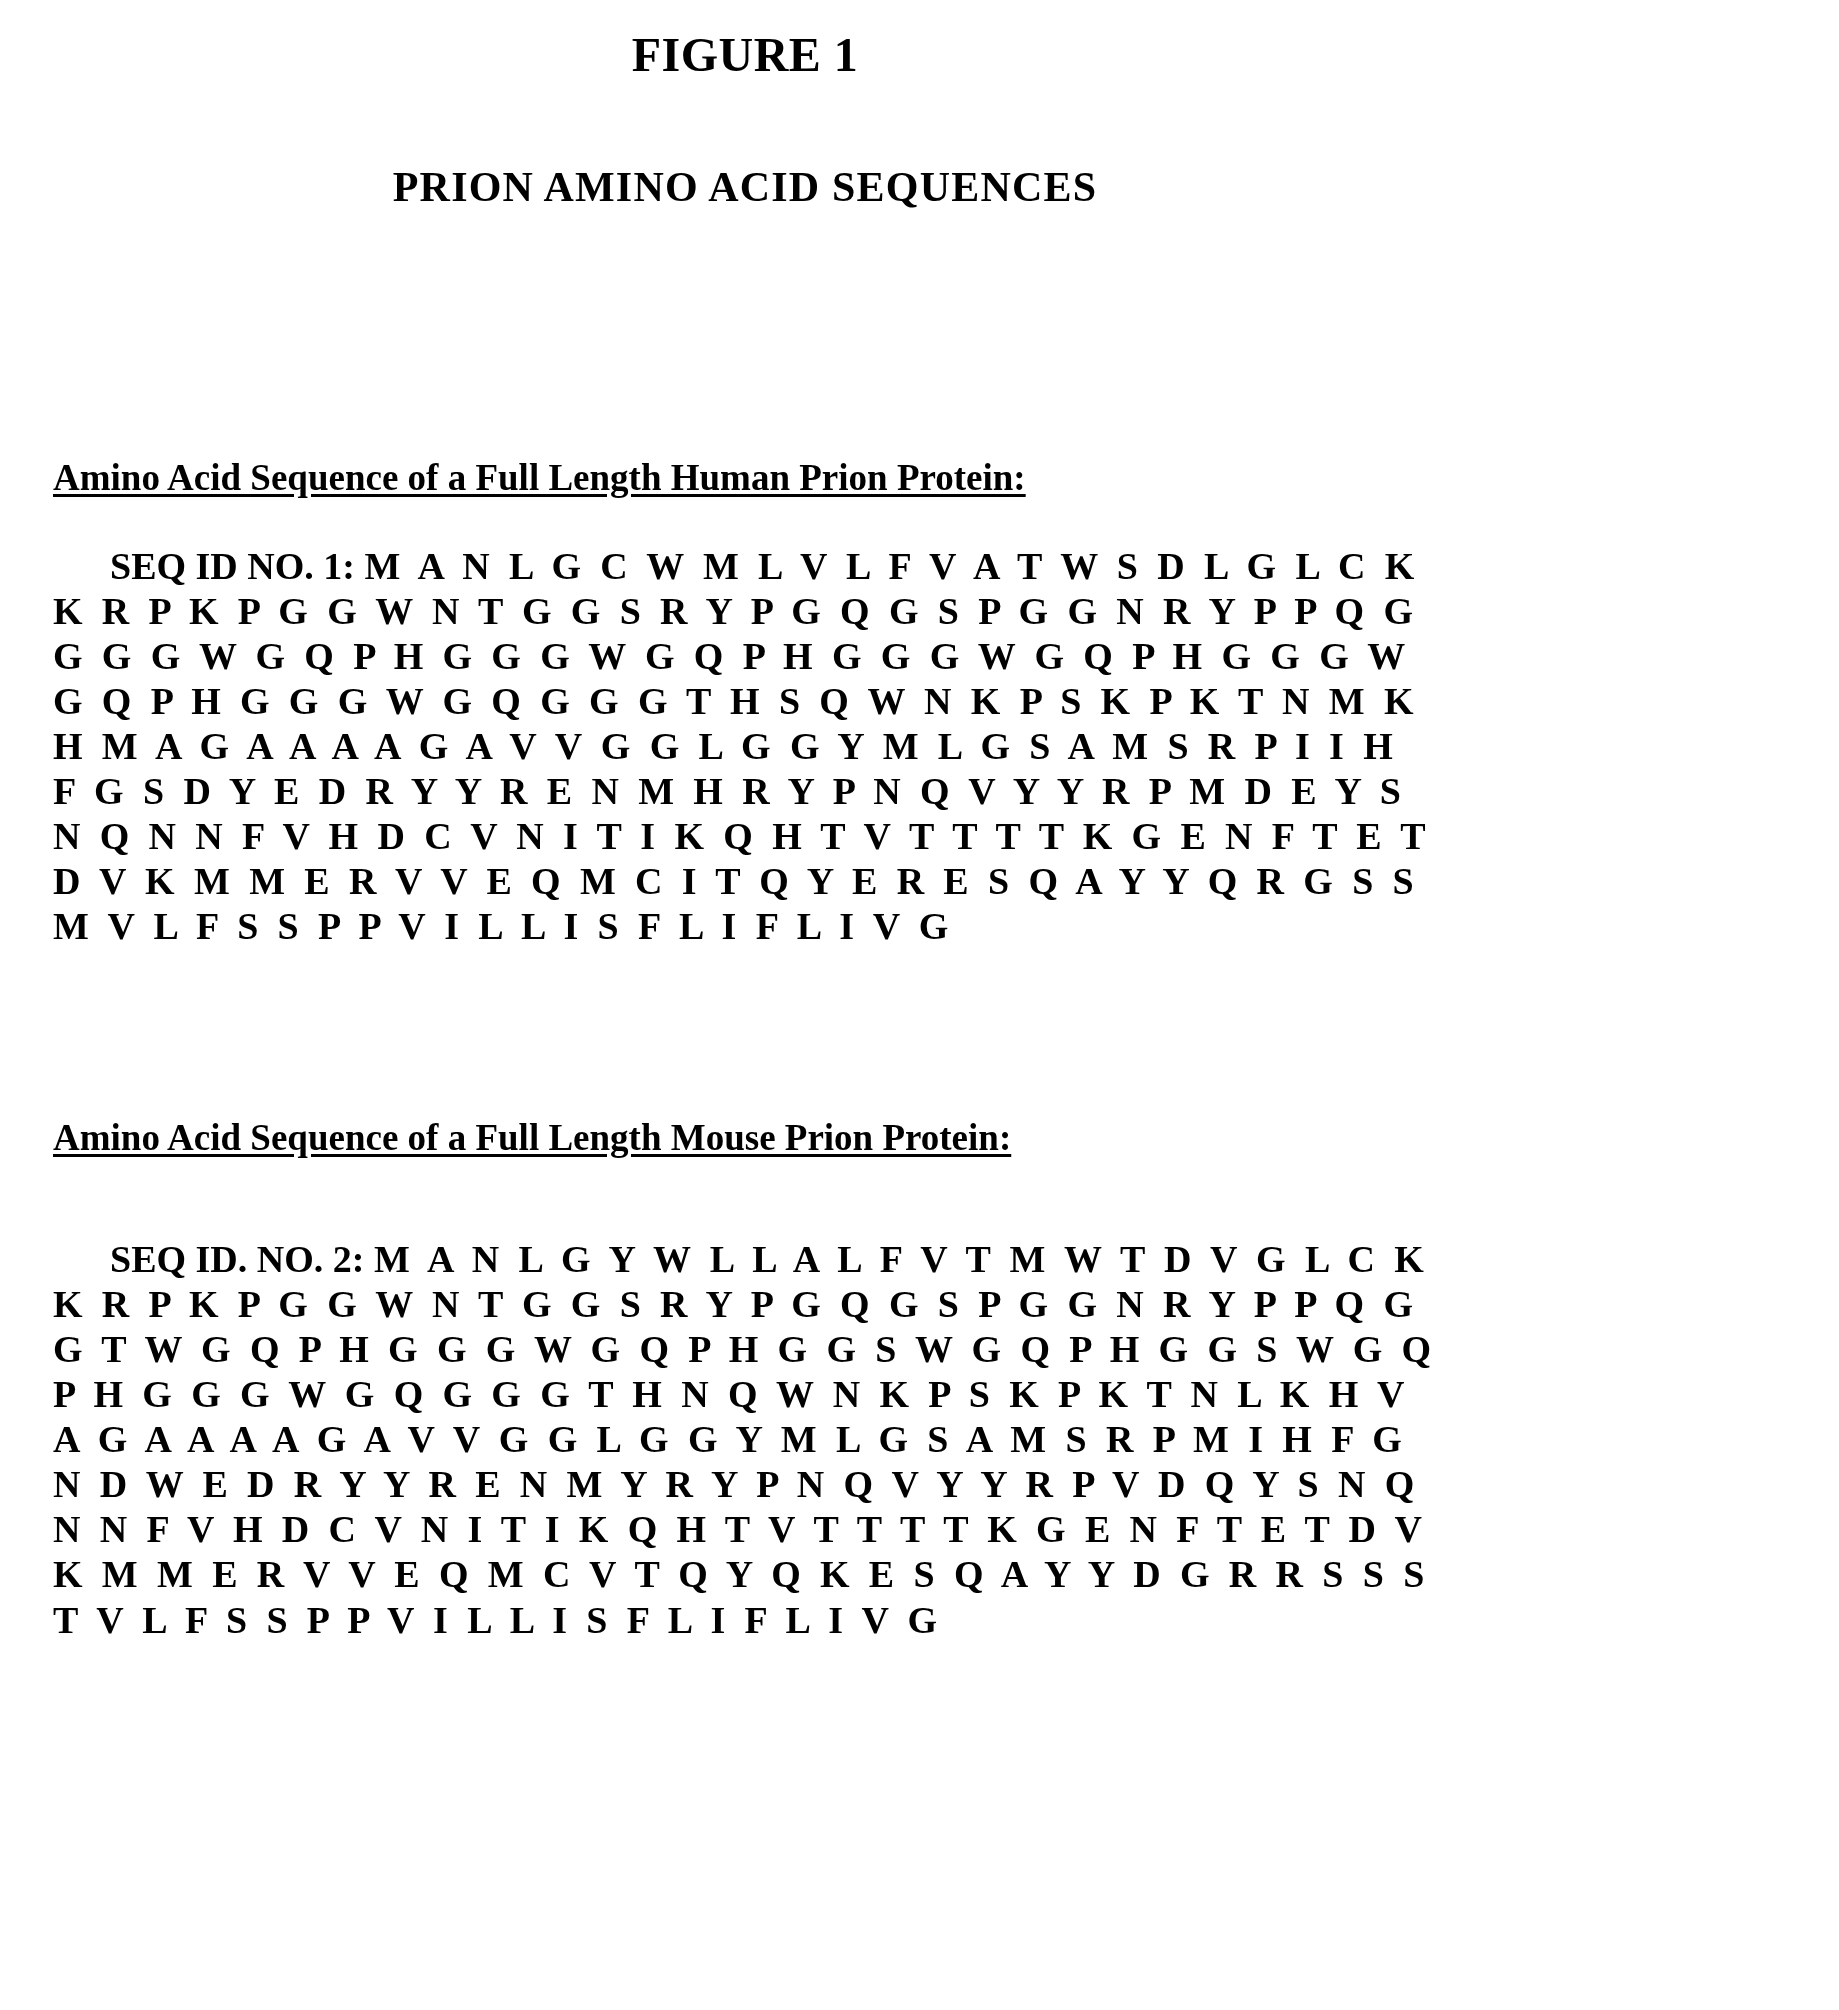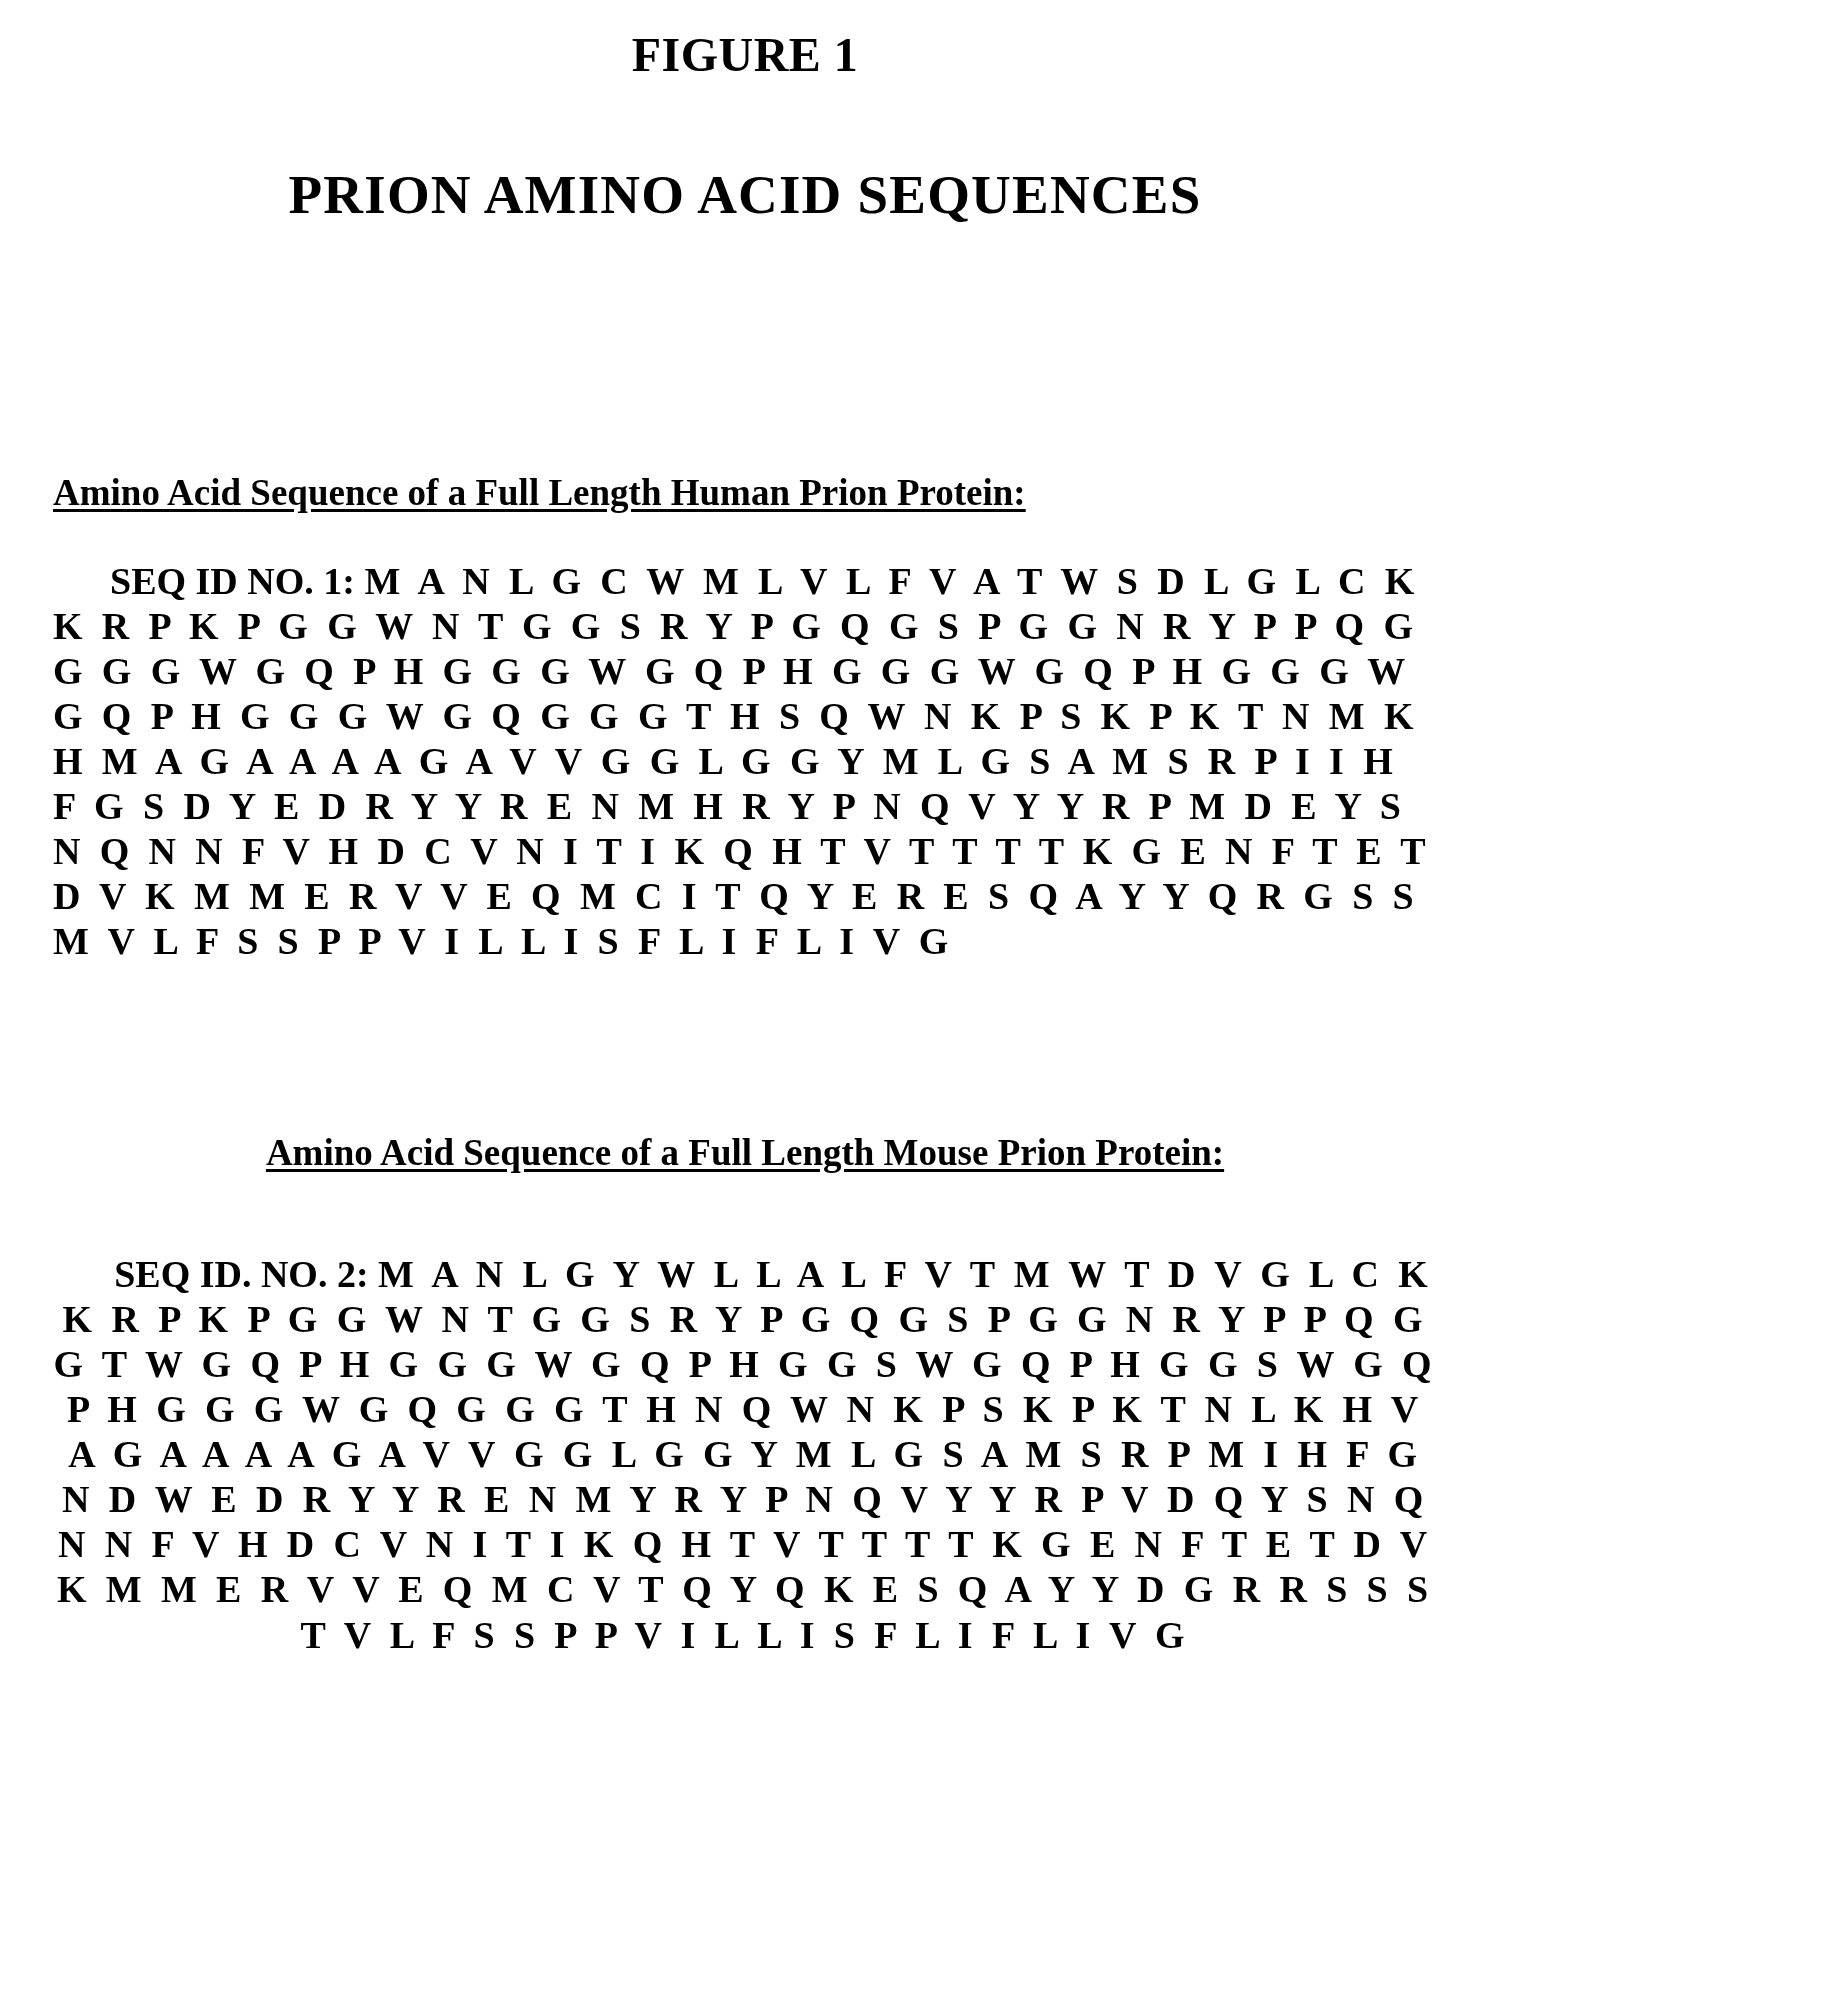--- a/index.html
+++ b/index.html
@@ -24,21 +24,21 @@
   .fig-title {
     text-align: center;
     font-weight: bold;
     font-size: 48px;
     letter-spacing: 0.5px;
     margin: 9.7px 0 0 0;
   }
   .fig-subtitle {
     text-align: center;
     font-weight: bold;
-    font-size: 55px;
+    font-size: 42px;
     letter-spacing: 1.2px;
     margin: 81px 0 0 0;
   }
   .section {
     margin-top: 0;
   }
   .section-heading {
     font-size: 37px;
     text-decoration: underline;
     text-underline-offset: 3.9px;
@@ -55,21 +55,21 @@
   .seq-label {
     font-weight: bold;
     margin-top: 27px;
   }
   .seq-letters {
     letter-spacing: 4.9px;
     font-weight: bold;
   }
   #human-heading-wrap { margin-top: 245px; }
   #human-seq-wrap { margin-top: 0; }
-  #mouse-heading-wrap { margin-top: 122px; text-align: center; }
+  #mouse-heading-wrap { margin-top: 122px; }
 </style>
 </head>
 <body>
 
 <div class="page">
 
   <div class="fig-title">FIGURE 1</div>
 
   <div class="fig-subtitle">PRION AMINO ACID SEQUENCES</div>
 

